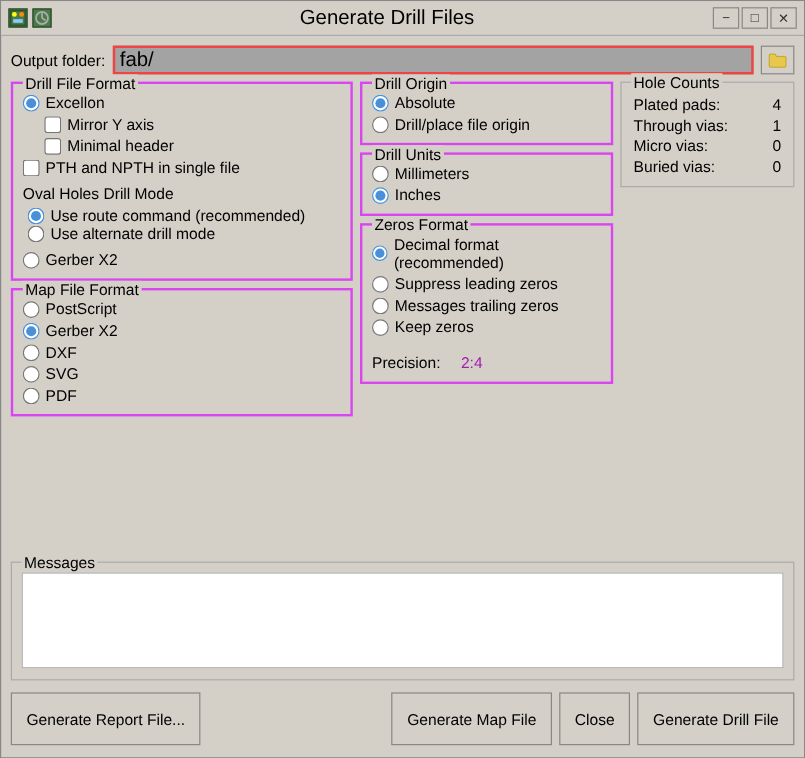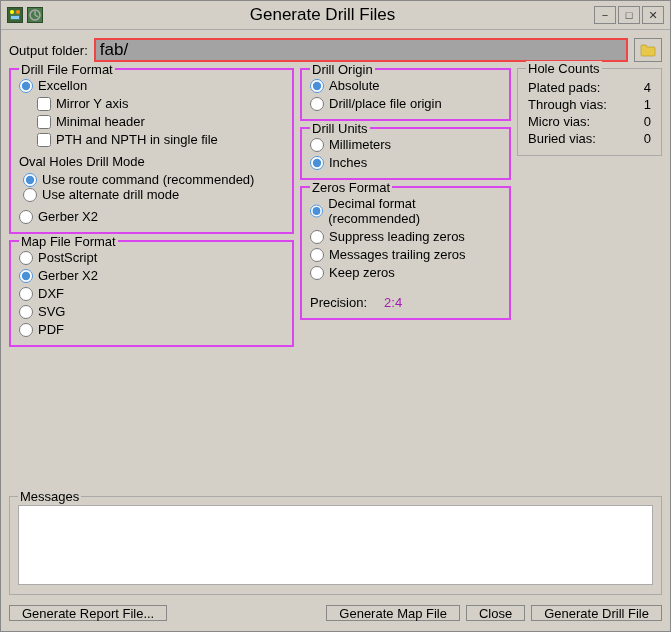--- a/index.html
+++ b/index.html
@@ -209,21 +209,21 @@
       font-size: 13px;
     }
 
     .footer-buttons {
       display: flex;
       gap: 6px;
       padding: 4px 0 2px 0;
       flex-shrink: 0;
     }
     .footer-btn {
-      height: 16px;
+      height: 44px;
       background: #d4d0c8;
       border: 1px solid #888;
       padding: 0 12px;
       font-size: 13px;
       cursor: pointer;
       white-space: nowrap;
     }
     .footer-spacer { flex: 1; }
 
     .precision-row {
@@ -290,21 +290,21 @@
               <label for="r_excellon">Excellon</label>
             </div>
             <div class="check-row" style="margin-left:18px;">
               <input type="checkbox" id="c_mirror" style="">
               <label for="c_mirror">Mirror Y axis</label>
             </div>
             <div class="check-row" style="margin-left:18px;">
               <input type="checkbox" id="c_minimal" style="">
               <label for="c_minimal">Minimal header</label>
             </div>
-            <div class="check-row" style="margin-left:18px;align-items:center;">
+            <div class="check-row" style="align-items:center;">
               <input type="checkbox" id="c_pth" style="">
               <label for="c_pth">PTH and NPTH in single file</label>
             </div>
 
             <div style="margin-top:4px;">
               <div style="font-size:13px; margin-bottom:3px;">Oval Holes Drill Mode</div>
               <div class="radio-row" style="margin-left:4px;">
                 <input type="radio" name="oval_holes" id="r_route" checked="" style="">
                 <label for="r_route">Use route command (recommended)</label>
               </div>

